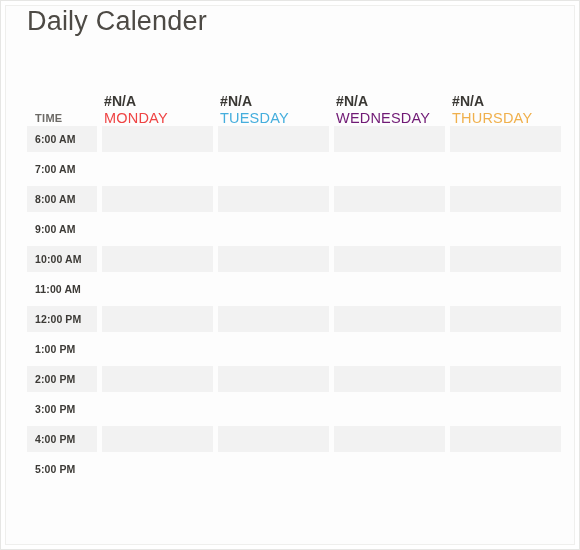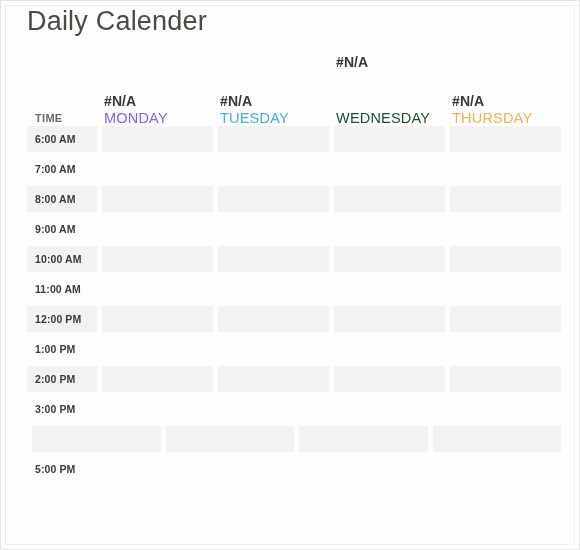--- a/index.html
+++ b/index.html
@@ -146,31 +146,31 @@
 
     <div class="grid">
 
       <div class="head-row">
         <div class="col-time head-time">
           <span class="time-label-head">TIME</span>
         </div>
         <div class="col-gap"></div>
         <div class="col-day head-day">
           <span class="na-label">#N/A</span>
-          <span class="day-label" style="color: #8b5cf6;">MONDAY</span>
+          <span class="day-label" style="color: #ef4444;">MONDAY</span>
         </div>
         <div class="col-gap"></div>
         <div class="col-day head-day">
           <span class="na-label">#N/A</span>
           <span class="day-label" style="color: rgb(69, 174, 221);">TUESDAY</span>
         </div>
         <div class="col-gap"></div>
         <div class="col-day head-day">
           <span class="na-label">#N/A</span>
-          <span class="day-label" style="color: #14532d; margin-top: 39px;">WEDNESDAY</span>
+          <span class="day-label" style="color: #701a75;">WEDNESDAY</span>
         </div>
         <div class="col-gap"></div>
         <div class="col-day head-day">
           <span class="na-label">#N/A</span>
           <span class="day-label" style="color: rgb(240, 176, 76);">THURSDAY</span>
         </div>
       </div>
 
       <div id="rows-host">
           <div class="body-row row-shaded">
@@ -277,20 +277,21 @@
             <div class="col-gap"></div>
             <div class="col-day cell"></div>
             <div class="col-gap"></div>
             <div class="col-day cell"></div>
             <div class="col-gap"></div>
             <div class="col-day cell"></div>
             <div class="col-gap"></div>
             <div class="col-day cell"></div>
           </div>
           <div class="body-row row-shaded">
+            <div class="col-time cell cell-time">4:00 PM</div>
             <div class="col-gap"></div>
             <div class="col-day cell"></div>
             <div class="col-gap"></div>
             <div class="col-day cell"></div>
             <div class="col-gap"></div>
             <div class="col-day cell"></div>
             <div class="col-gap"></div>
             <div class="col-day cell"></div>
           </div>
           <div class="body-row row-plain">

